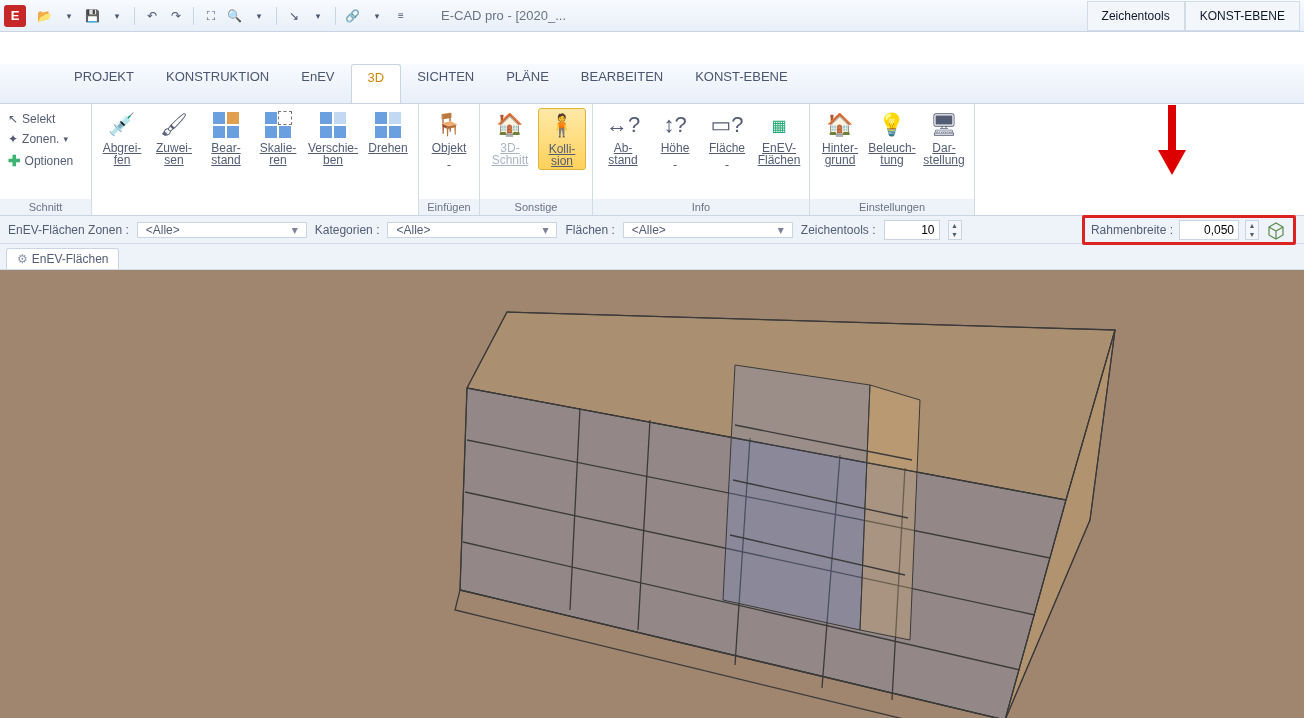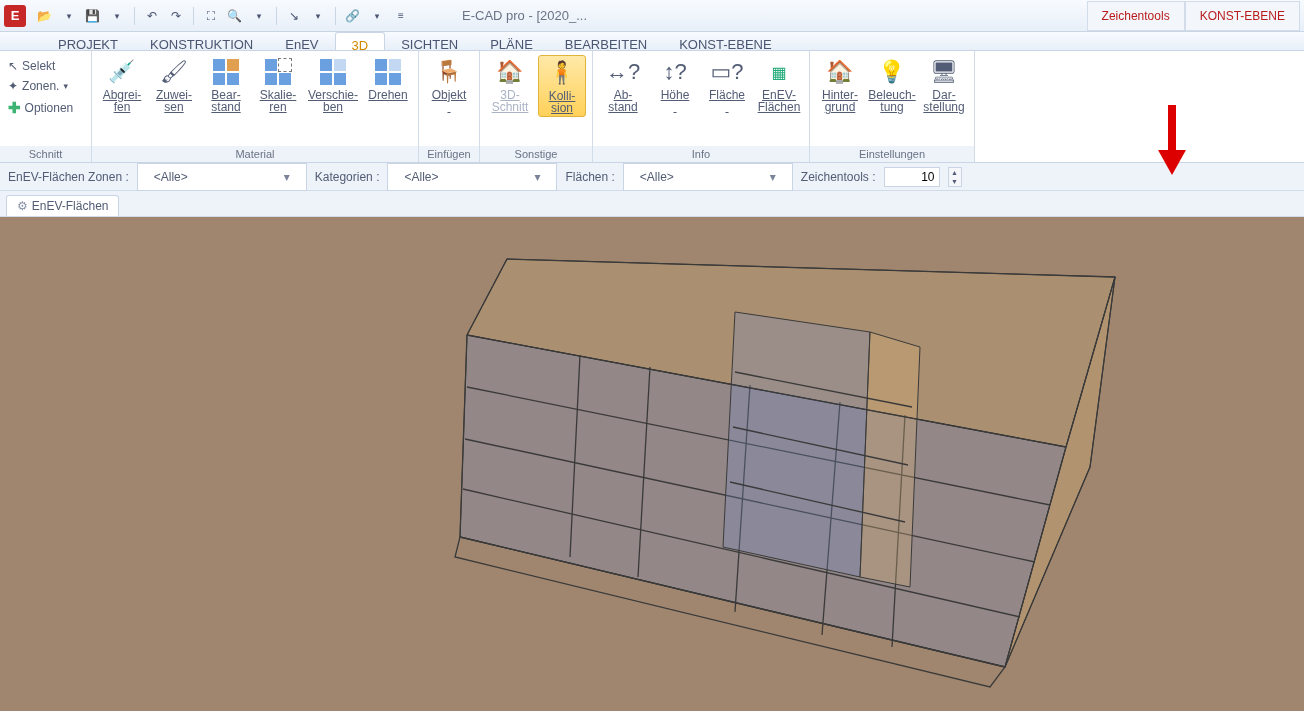--- a/index.html
+++ b/index.html
@@ -3,46 +3,46 @@
 <meta charset="utf-8">
 <style>
   * { box-sizing: border-box; margin: 0; padding: 0; font-family: "Segoe UI", Tahoma, sans-serif; font-size: 12px; }
   body { width: 1304px; height: 718px; overflow: hidden; background: #fff; }
   
   .titlebar { height: 32px; background: linear-gradient(#f8fbff,#e8eff8); border-bottom: 1px solid #c9d5e4; display: flex; align-items: center; padding: 0 4px; gap: 4px; }
   .app-icon { width: 22px; height: 22px; background: #c62828; border-radius: 3px; color: #fff; display: flex; align-items: center; justify-content: center; font-weight: bold; font-size: 13px; }
   .qat { display: flex; align-items: center; gap: 6px; padding: 0 6px; }
   .qat-btn { width: 18px; height: 18px; display: flex; align-items: center; justify-content: center; color: #4a5570; cursor: pointer; }
   .qat-sep { width: 1px; height: 18px; background: #c9d5e4; margin: 0 2px; }
-  .title-text { margin-left: 42px; color: #6a7385; font-size: 13px; }
+  .title-text { margin-left: 21px; color: #6a7385; font-size: 13px; }
   .ctx-tabs { margin-left: auto; display: flex; }
-  .ctx-tab { padding: 7px 14px; background: #f3f6fb; border: 1px solid #d2dbe8; color: #b91c1c; }
-  
-  .menubar { height: 19px; background: linear-gradient(#f8fbff,#e8eff8); border-bottom: 1px solid #c9d5e4; display: flex; align-items: stretch; padding-left: 42px; }
+  .ctx-tab { padding: 7px 14px; background: #f3f6fb; border: 1px solid #d2dbe8; color: #0f172a; }
+  
+  .menubar { height: 40px; background: linear-gradient(#f8fbff,#e8eff8); border-bottom: 1px solid #c9d5e4; display: flex; align-items: stretch; padding-left: 58px; margin-top: 32px; }
   .menu-tab { padding: 5px 16px; color: #4a5570; cursor: pointer; font-size: 13px; }
   .menu-tab.active { background: #fff; border: 1px solid #c9d5e4; border-bottom: none; color: #d08a00; border-radius: 3px 3px 0 0; }
   
   .ribbon { display: flex; background: #fff; border-bottom: 1px solid #c9d5e4; height: 112px; }
   .panel { border-right: 1px solid #d2dbe8; display: flex; flex-direction: column; }
   .panel-body { flex: 1; display: flex; align-items: flex-start; padding: 4px 6px; gap: 4px; }
   .panel-title { text-align: center; font-size: 11px; color: #6a7385; background: #eef3fa; padding: 2px 0; }
   
   .side-list { display: flex; flex-direction: column; gap: 6px; padding: 4px 2px; }
   .side-item { display: flex; align-items: center; gap: 4px; color: #525c74; cursor: pointer; white-space: nowrap; }
   .plus { color: #3cb371; font-weight: bold; font-size: 15px; }
   
   .rbtn { display: flex; flex-direction: column; align-items: center; justify-content: flex-start; width: 48px; padding: 2px; cursor: pointer; color: #525c74; text-align: center; }
   .rbtn.wide { width: 54px; justify-content: center; }
   .rbtn .ico { width: 30px; height: 30px; display: flex; align-items: center; justify-content: center; margin-bottom: 2px; font-size: 22px; }
   .rbtn.disabled { color: #aab3c4; }
   .rbtn.active { background: linear-gradient(#ffe9a8,#ffd15a); border: 1px solid #e0b33a; border-radius: 3px; }
   .rbtn .lbl { font-size: 11px; line-height: 12px; text-decoration: underline; }
   
   .filterbar { height: 28px; background: #eef3fa; border-bottom: 1px solid #d2dbe8; display: flex; align-items: center; padding: 0 8px; gap: 8px; color: #525c74; }
-  .combo { border: 1px solid #c9d5e4; background: #fff; height: 28px; padding: 0 16px; display: flex; align-items: center; justify-content: space-between; }
+  .combo { border: 1px solid #c9d5e4; background: #fff; height: 16px; padding: 0 8px; display: flex; align-items: center; justify-content: space-between; }
   .combo .dd { color: #7a8399; }
   .numbox { border: 1px solid #c9d5e4; background: #fff; height: 20px; width: 56px; text-align: right; padding: 0 4px; }
   .spin { display: flex; flex-direction: column; border: 1px solid #c9d5e4; height: 20px; width: 14px; }
   .spin div { flex: 1; font-size: 7px; display: flex; align-items: center; justify-content: center; background: #f4f6fa; cursor: pointer; }
   .highlight-box { border: 3px solid #d22; padding: 1px 6px; display: flex; align-items: center; gap: 6px; border-radius: 2px; }
   .cube-ico { width: 22px; height: 22px; display: flex; align-items: center; justify-content: center; color: #5c8a4c; cursor: pointer; }
   
   .tabstrip { height: 26px; background: #eef3fa; border-bottom: 1px solid #d2dbe8; display: flex; align-items: flex-end; padding-left: 6px; }
   .doc-tab { background: #fff; border: 1px solid #c9d5e4; border-bottom: none; border-radius: 3px 3px 0 0; padding: 3px 10px; display: flex; align-items: center; gap: 4px; color: #525c74; }
   .gear { color: #8a93a8; }
@@ -172,21 +172,20 @@
             <div class="grid2">
               <span class="sq b"></span>
               <span class="sq b" style="opacity:.4;"></span>
               <span class="sq b"></span>
               <span class="sq b"></span>
             </div>
           </div>
           <div class="lbl"><span>Drehen</span><br><span></span></div>
         </div>
     </div>
-    <div class="panel-title">Material</div>
   </div>
 
   <div class="panel">
     <div class="panel-body">
       <div class="rbtn">
           <div class="ico">🪑</div>
           <div class="lbl"><span>Objekt</span><br>&nbsp;</div>
         </div>
     </div>
     <div class="panel-title">Einfügen</div>
@@ -265,20 +264,36 @@
     </div>
   <span>Zeichentools :</span>
   <input class="numbox" value="10" style="">
   <div class="spin">
       <div>▲</div>
       <div>▼</div>
     </div>
 
   <div style="flex:1"></div>
 
+  <div class="highlight-box">
+    <span>Rahmenbreite :</span>
+    <input class="numbox" style="width: 60px;" value="0,050">
+    <div class="spin">
+        <div>▲</div>
+        <div>▼</div>
+      </div>
+    <div class="cube-ico">
+      <svg width="20" height="20" viewBox="0 0 20 20">
+          <g stroke="#5c8a4c" stroke-width="1.2" fill="none">
+            <path d="M3 7 L10 3 L17 7 L17 15 L10 19 L3 15 Z"></path>
+            <path d="M3 7 L10 11 L17 7 M10 11 L10 19"></path>
+          </g>
+        </svg>
+    </div>
+  </div>
 </div>
 
 <div class="tabstrip">
   <div class="doc-tab">
     <span class="gear">⚙</span>
     <span>EnEV-Flächen</span>
   </div>
 </div>
 
 <div class="canvas">

